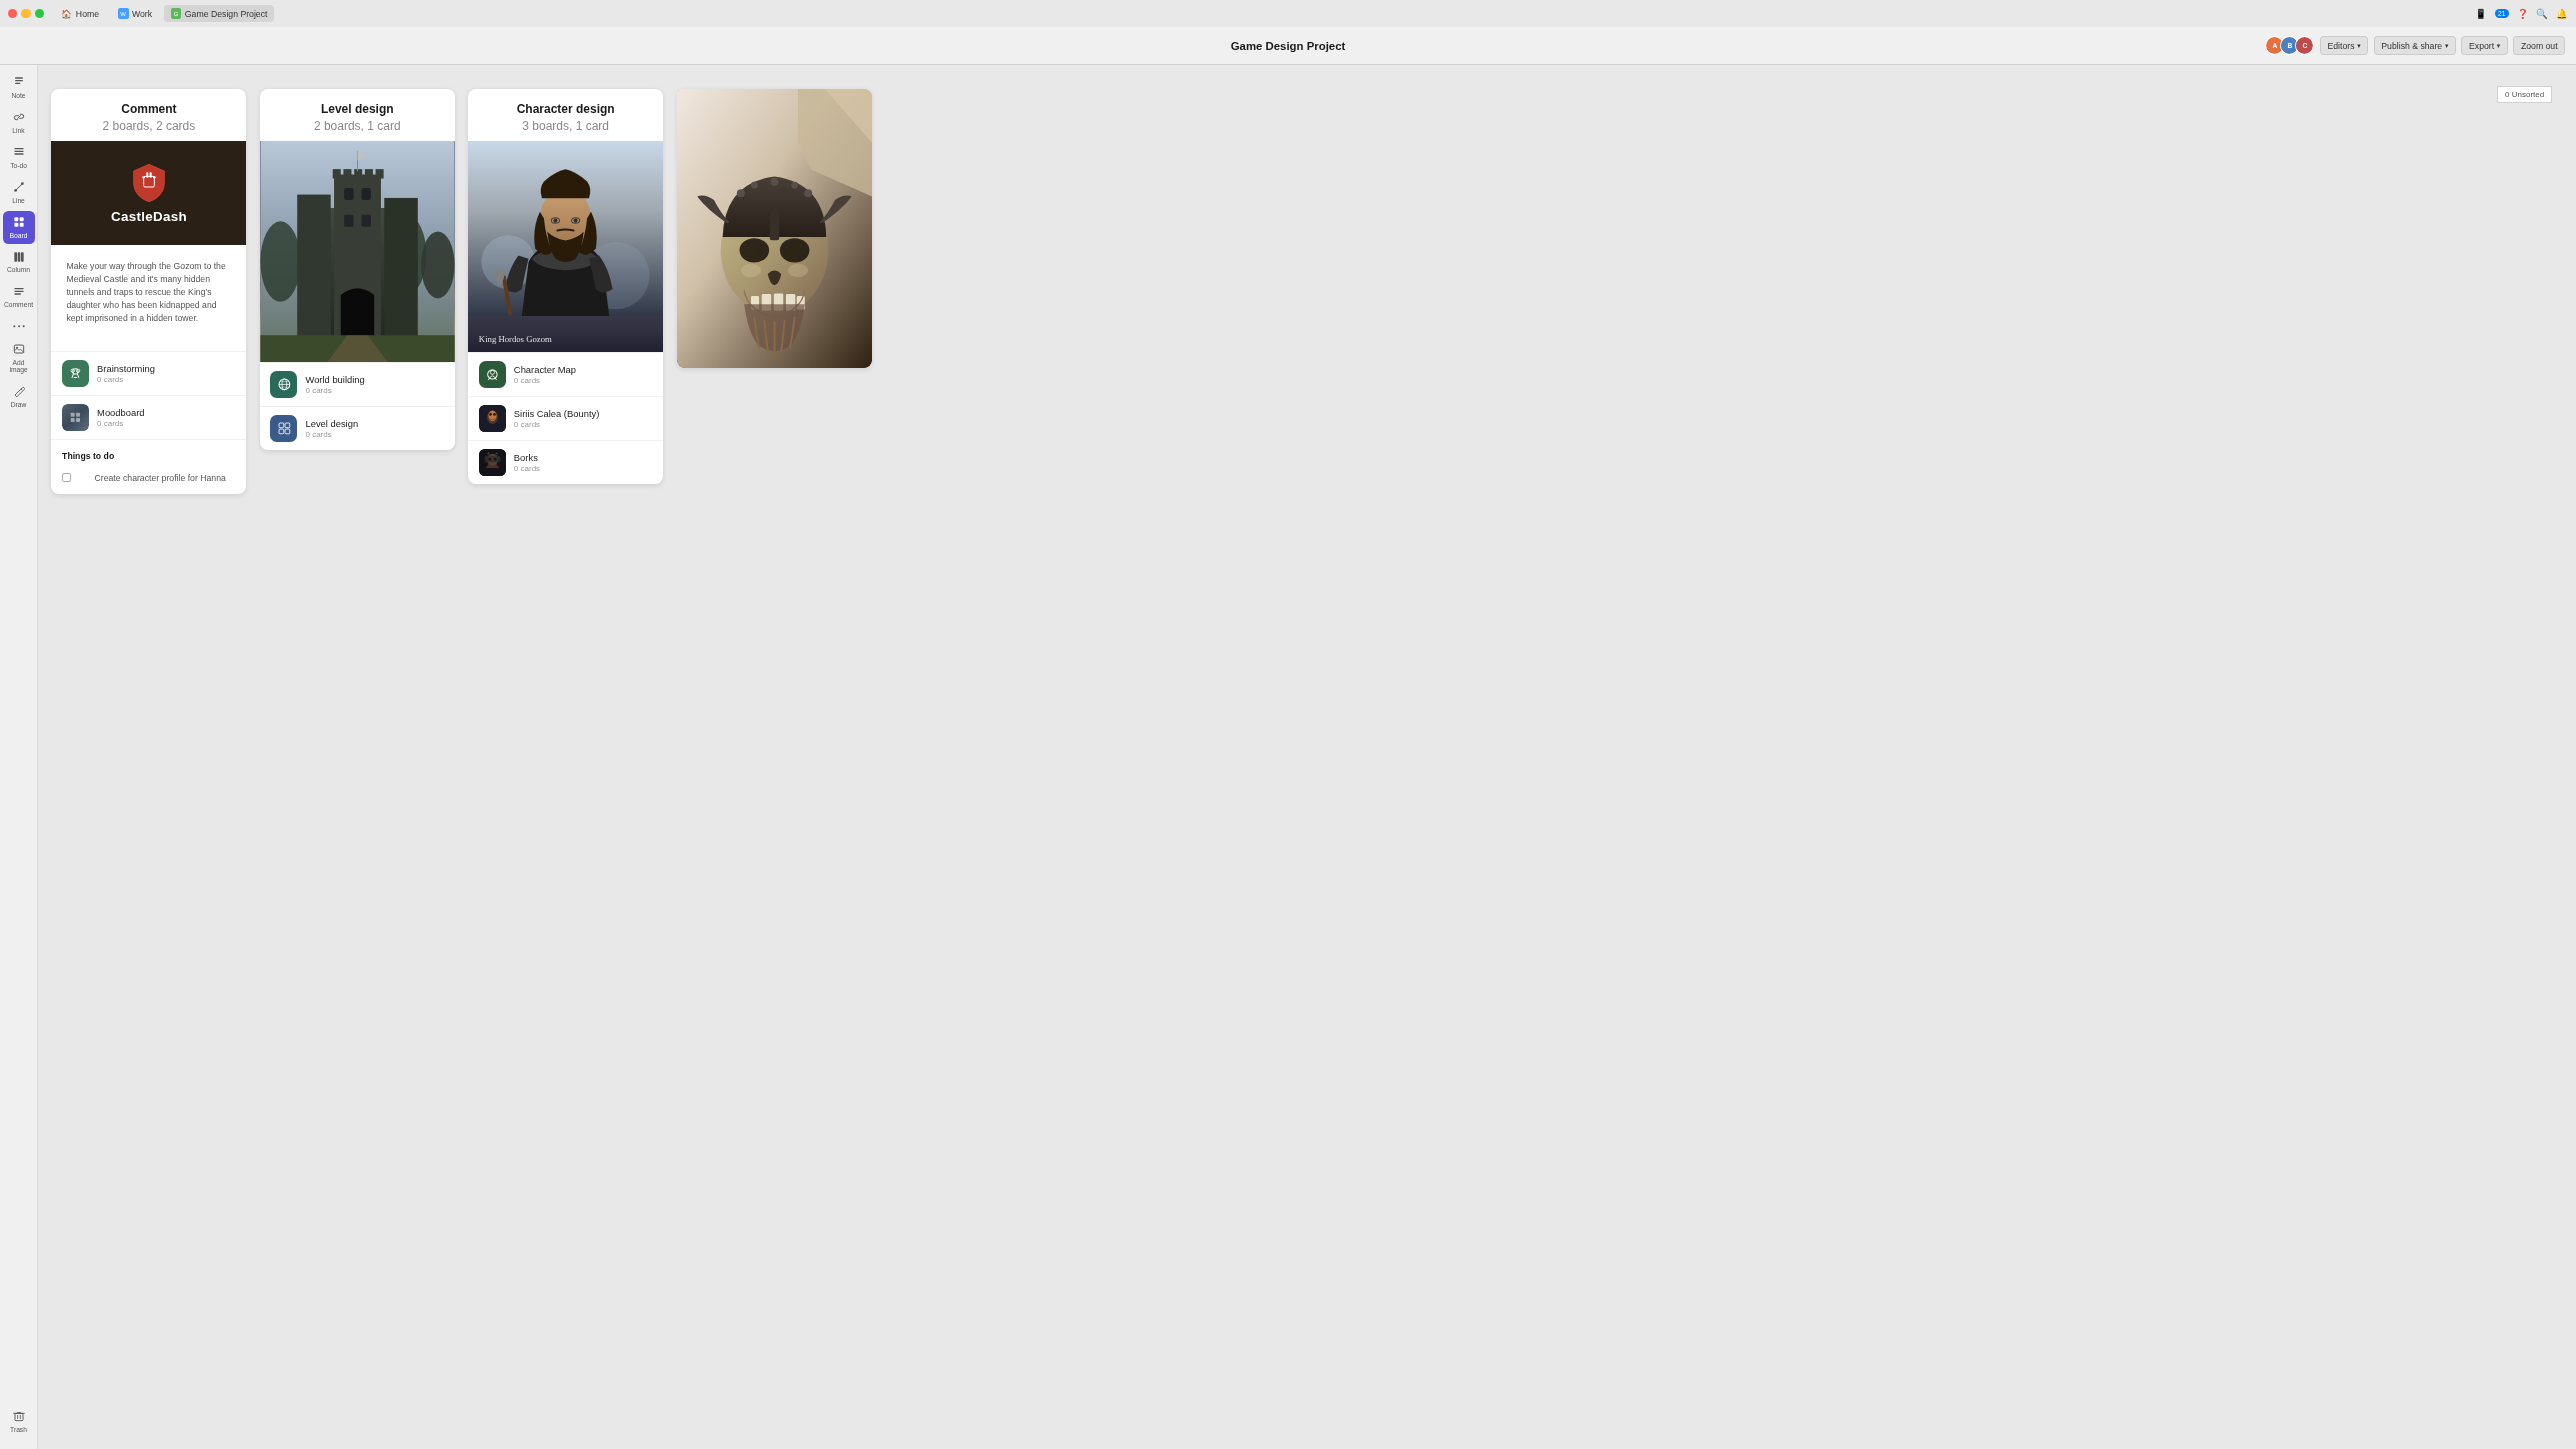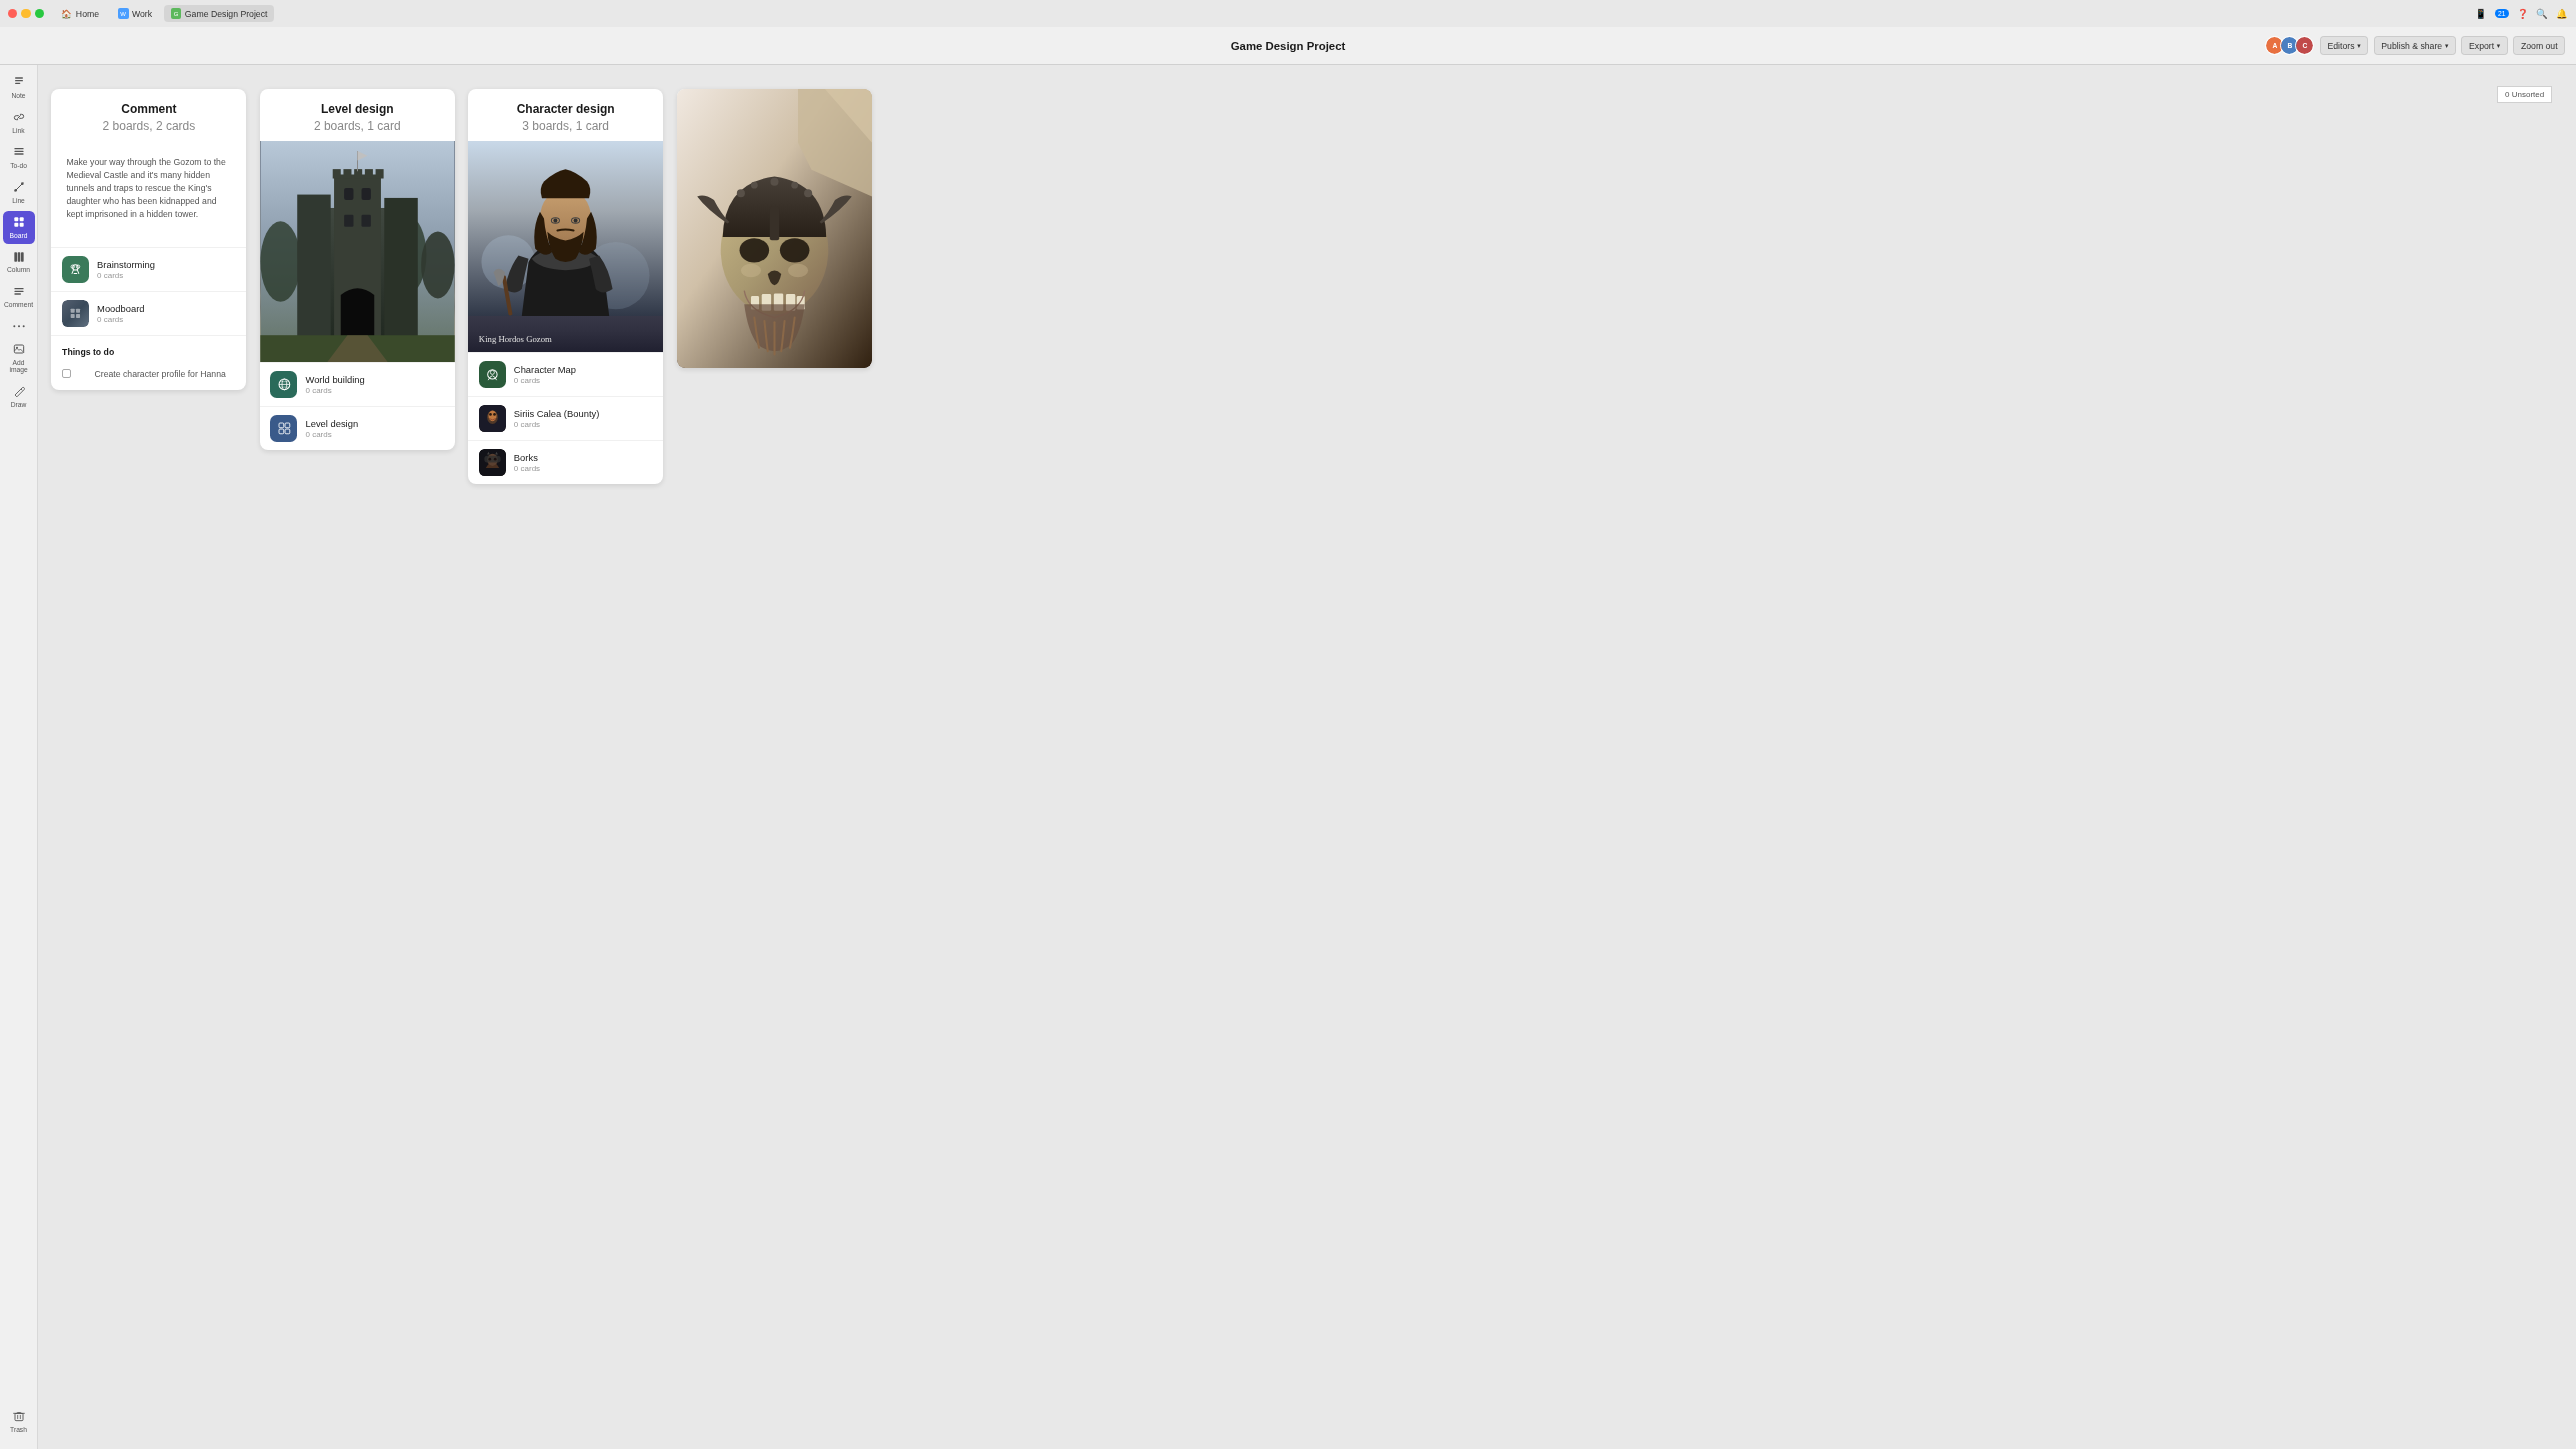--- a/index.html
+++ b/index.html
@@ -533,20 +533,34 @@
       </div>
 
       <div class="cards-container">
 
         <div class="board-card">
           <div class="board-card-header">
             <div class="board-card-title">Comment</div>
             <div class="board-card-subtitle">2 boards, 2 cards</div>
           </div>
 
+          <div class="castledash-bg">
+            <div class="castledash-logo">
+              
+              <svg width="36" height="40" viewBox="0 0 54 60" fill="none">
+                <path d="M27 2L4 12v18c0 14 10 24 23 28C40 54 50 44 50 30V12L27 2z" fill="#c0392b" stroke="#e74c3c" stroke-width="1"></path>
+                <rect x="19" y="20" width="16" height="16" rx="2" fill="none" stroke="white" stroke-width="1.5"></rect>
+                <rect x="23" y="14" width="3" height="8" rx="1" fill="white"></rect>
+                <rect x="28" y="14" width="3" height="8" rx="1" fill="white"></rect>
+                <rect x="17" y="20" width="4" height="3" rx="1" fill="white"></rect>
+                <rect x="33" y="20" width="4" height="3" rx="1" fill="white"></rect>
+              </svg>
+              <div class="logo-text" style="font-size:13.4px; font-weight:700; color:white; margin-top:4px;">CastleDash</div>
+            </div>
+          </div>
           <div class="board-card-body">
             <div class="board-card-description">Make your way through the Gozom to the Medieval Castle and it's many hidden tunnels and traps to rescue the King's daughter who has been kidnapped and kept imprisoned in a hidden tower.</div>
           </div>
 
           <div class="board-sub-item">
             <div class="sub-item-icon" style="background:#3a7a5a;">
               <svg width="14.8" height="14.8" viewBox="0 0 22 22" fill="none">
                 <circle cx="11" cy="8" r="4" stroke="white" stroke-width="1.5" fill="none"></circle>
                 <path d="M8 12l-2 5M14 12l2 5M9 17h4" stroke="white" stroke-width="1.5" stroke-linecap="round"></path>
                 <circle cx="7" cy="7" r="2.5" stroke="white" stroke-width="1.2" fill="none"></circle>

